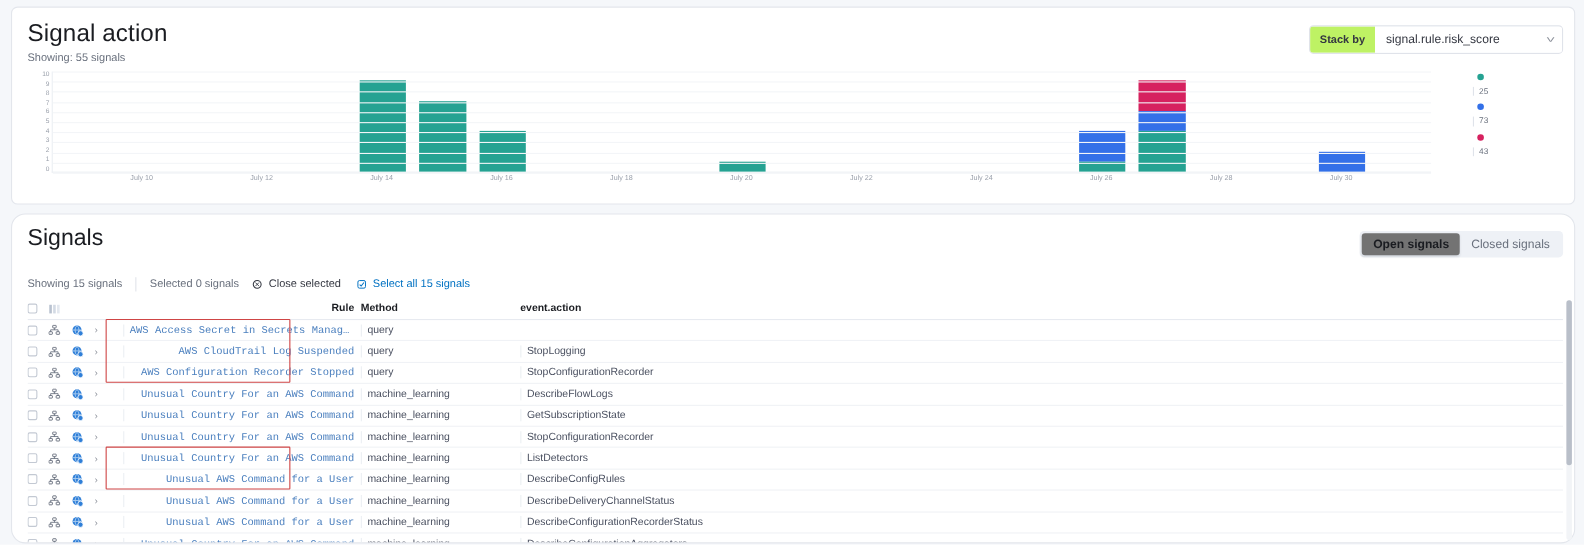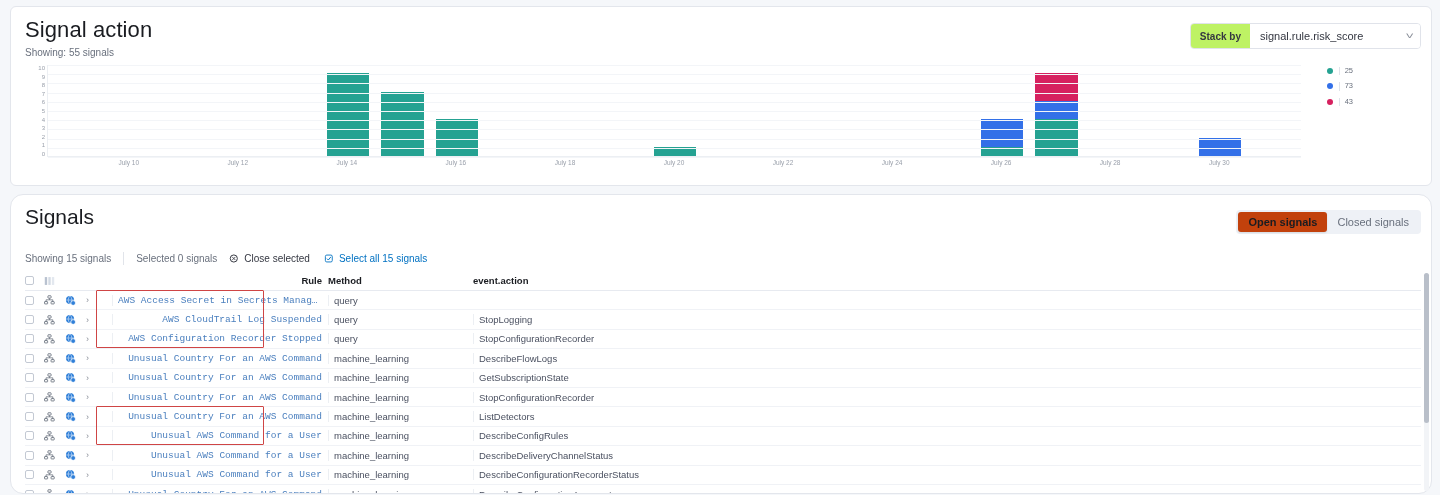--- a/index.html
+++ b/index.html
@@ -77,21 +77,21 @@
     position: absolute; left: 36px; right: 130px; top: 96px; height: 14px;
   }
   .xtick {
     position: absolute; font-size: 6.5px; color: #9aa0ab;
     transform: translateX(-50%); white-space: nowrap;
   }
   .legend {
     position: absolute; right: 78px; top: 4px;
     display: flex; flex-direction: column; gap: 7px;
   }
-  .legend-item { display: flex; align-items: center; gap: 6px; }
+  .legend-item { display: flex; align-items: center; gap: 6px; flex-direction: column; }
   .legend-dot { width: 6px; height: 6px; border-radius: 50%; }
   .legend-text {
     font-size: 7.5px; color: #69707d;
     border-left: 1px solid #dfe3ea; padding-left: 5px; line-height: 1.1;
   }
 
   
   #signals-panel { left: 10px; top: 194px; width: 1422px; height: 300px; border-radius: 13px; }
   .sig-head { position: relative; height: 52px; }
   .sig-title {
@@ -99,21 +99,21 @@
     font-size: 21px; font-weight: 400; color: #1a1c21;
   }
   .seg-btns {
     position: absolute; right: 10px; top: 15px;
     display: flex; background: #eef1f6; border-radius: 4px; padding: 2px;
   }
   .seg-btn {
     font-size: 11px; padding: 4px 10px; border-radius: 3px; color: #69707d;
     white-space: nowrap;
   }
-  .seg-btn.active { background: #c2410c; color: #1a1c21; font-weight: bold;
+  .seg-btn.active { background: #737373; color: #1a1c21; font-weight: bold;
     box-shadow: 0 1px 2px rgba(30,40,60,.12); }
 
   .toolbar {
     position: absolute; left: 14px; top: 53px; right: 14px; height: 20px;
     display: flex; align-items: center; gap: 0px; font-size: 10px; color: #69707d;
   }
   .tb-text { padding-right: 12px; }
   .tb-divider { width: 1px; height: 13px; background: #e1e4ea; margin-right: 12px; }
   .tb-action {
     display: flex; align-items: center; gap: 4px; padding-right: 14px;

